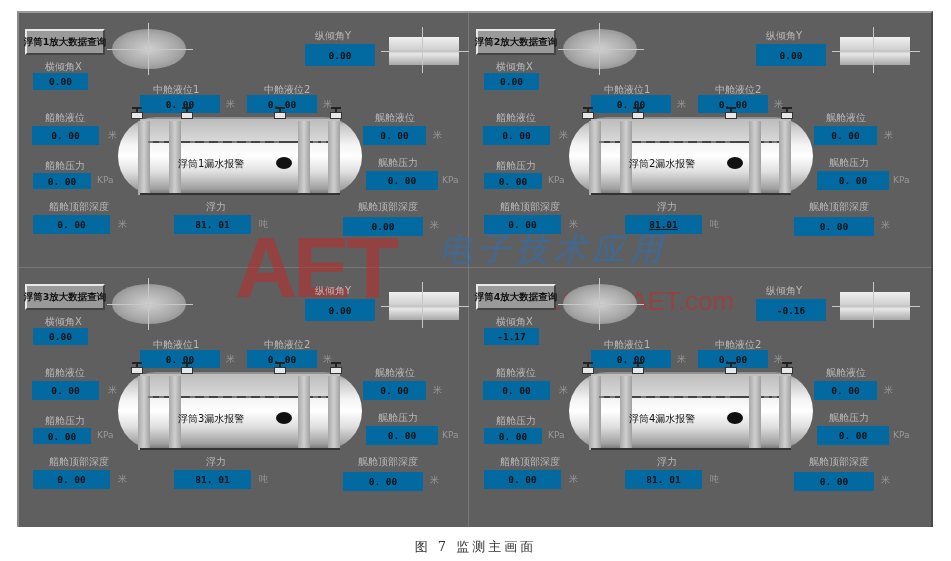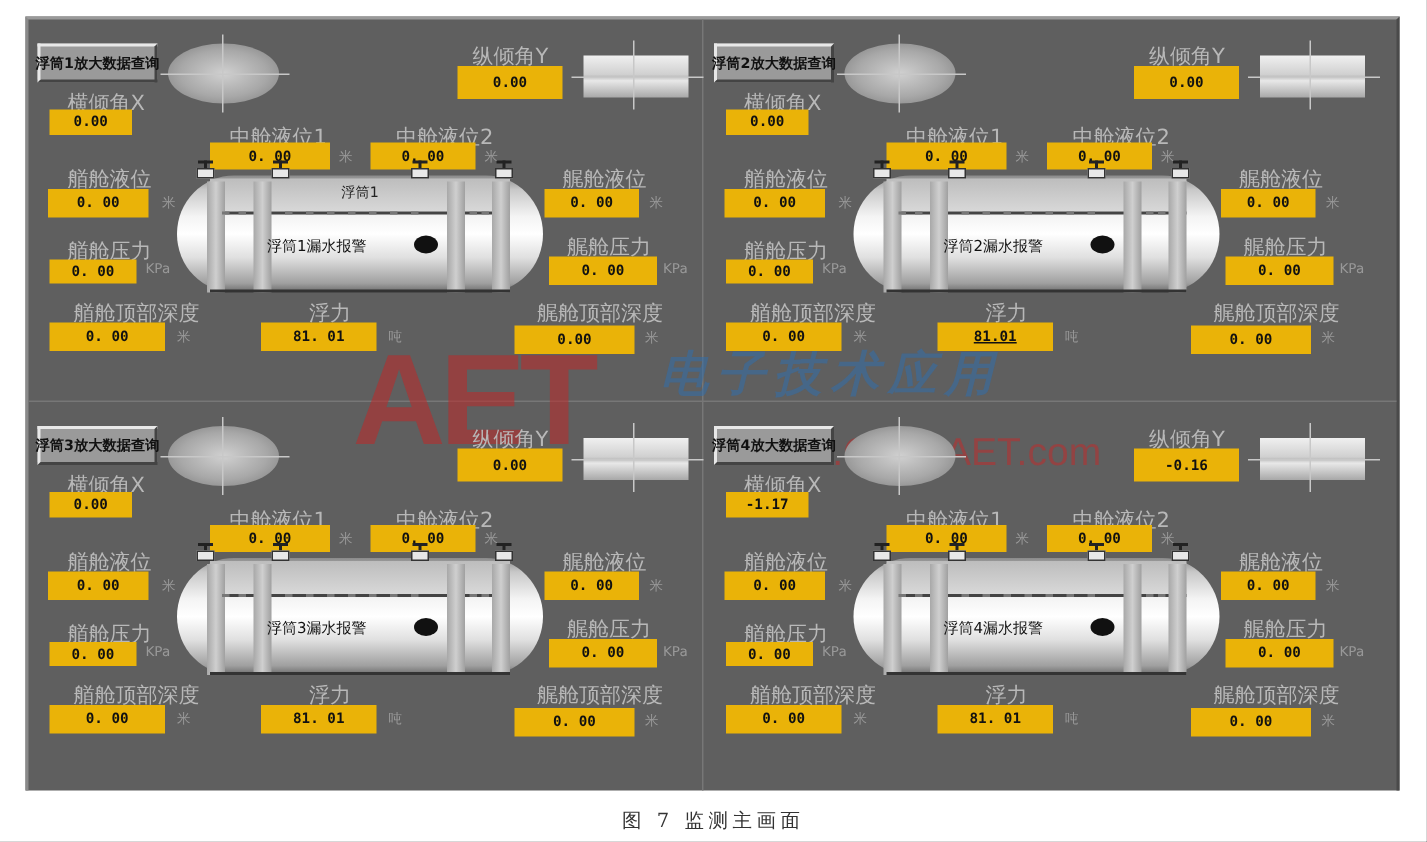--- a/index.html
+++ b/index.html
@@ -2,22 +2,22 @@
 <html><head>
 <meta charset="utf-8">
 <style>
   html,body{margin:0;padding:0;background:#ffffff;}
   body{width:951px;height:561px;position:relative;overflow:hidden;font-family:"DejaVu Sans",sans-serif;}
   .screen{position:absolute;left:17px;top:11px;width:916px;height:516px;background:#5f5f5f;border-left:2px solid #8a8a8a;border-top:2px solid #9a9a9a;border-right:2px solid #4a4a4a;box-sizing:border-box;}
   .vdiv{position:absolute;left:449px;top:0;width:1px;height:100%;background:#777;}
   .hdiv{position:absolute;left:0;top:254px;width:100%;height:1px;background:#777;}
   .panel{position:absolute;width:449px;height:254px;}
   .btn{position:absolute;left:6px;top:16px;width:80px;height:26px;background:#9a9a9a;border-top:2px solid #e8e8e8;border-left:2px solid #e8e8e8;border-right:2px solid #444;border-bottom:2px solid #444;box-sizing:border-box;font-size:9.5px;font-weight:bold;color:#111;display:flex;align-items:center;justify-content:center;white-space:nowrap;cursor:pointer;}
-  .lbl{position:absolute;font-size:14px;color:#b8b8b8;white-space:nowrap;}
-  .val{position:absolute;background:#eab308;height:17px;font-size:9.5px;font-weight:bold;color:#111;display:flex;align-items:center;justify-content:center;font-family:"DejaVu Sans Mono",monospace;box-sizing:border-box;text-align:center;}
+  .lbl{position:absolute;font-size:10px;color:#b8b8b8;white-space:nowrap;}
+  .val{position:absolute;background:#0369a1;height:17px;font-size:9.5px;font-weight:bold;color:#111;display:flex;align-items:center;justify-content:center;font-family:"DejaVu Sans Mono",monospace;box-sizing:border-box;text-align:center;}
   .unit{position:absolute;font-size:9px;color:#999;white-space:nowrap;}
   .ellipse{position:absolute;width:74px;height:40px;border-radius:50%;background:radial-gradient(ellipse at 50% 50%,#d0d0d0 0%,#a8a8a8 55%,#7a7a7a 100%);}
   .cross-h{position:absolute;height:1px;background:#c8c8c8;}
   .cross-v{position:absolute;width:1px;background:#c8c8c8;}
   .bar{position:absolute;width:70px;height:28px;background:linear-gradient(#f0f0f0,#d0d0d0 45%,#c0c0c0 50%,#e8e8e8 60%,#a8a8a8);}
   .tank{position:absolute;width:244px;height:90px;}
   .tank-body{position:absolute;left:0;top:10px;width:244px;height:78px;border-radius:38px/39px;background:linear-gradient(#8a8a8a 0%,#c8c8c8 12%,#f4f4f4 35%,#ffffff 50%,#e0e0e0 70%,#a0a0a0 92%,#6a6a6a 100%);}
   .tank-topband{position:absolute;left:22px;top:12px;width:200px;height:22px;background:linear-gradient(#bdbdbd,#d8d8d8);border-bottom:2px solid #444;}
   .tank-bottom{position:absolute;left:22px;top:86px;width:200px;height:2px;background:#333;}
   .rib{position:absolute;top:14px;width:12px;height:74px;background:linear-gradient(90deg,#a8a8a8,#cfcfcf,#a0a0a0);}
@@ -132,21 +132,20 @@
       <div class="valve" style="left:155px;">
           <div class="hand"></div>
           <div class="stem"></div>
           <div class="body"></div>
         </div>
       <div class="valve" style="left:211px;">
           <div class="hand"></div>
           <div class="stem"></div>
           <div class="body"></div>
         </div>
-      <div class="tank-name">浮筒1</div>
       <div class="alarm">浮筒1漏水报警</div>
       <div class="led"></div>
     </div>
   </div>
     <div class="panel" style="left: 470px; top: 13px;">
     <div class="btn">浮筒2放大数据查询</div>
     <div class="ellipse" style="left:93px;top:16px;"></div>
     <div class="cross-h" style="left:88px;top:36px;width:86px;"></div>
     <div class="cross-v" style="left:129px;top:10px;height:52px;"></div>
 

